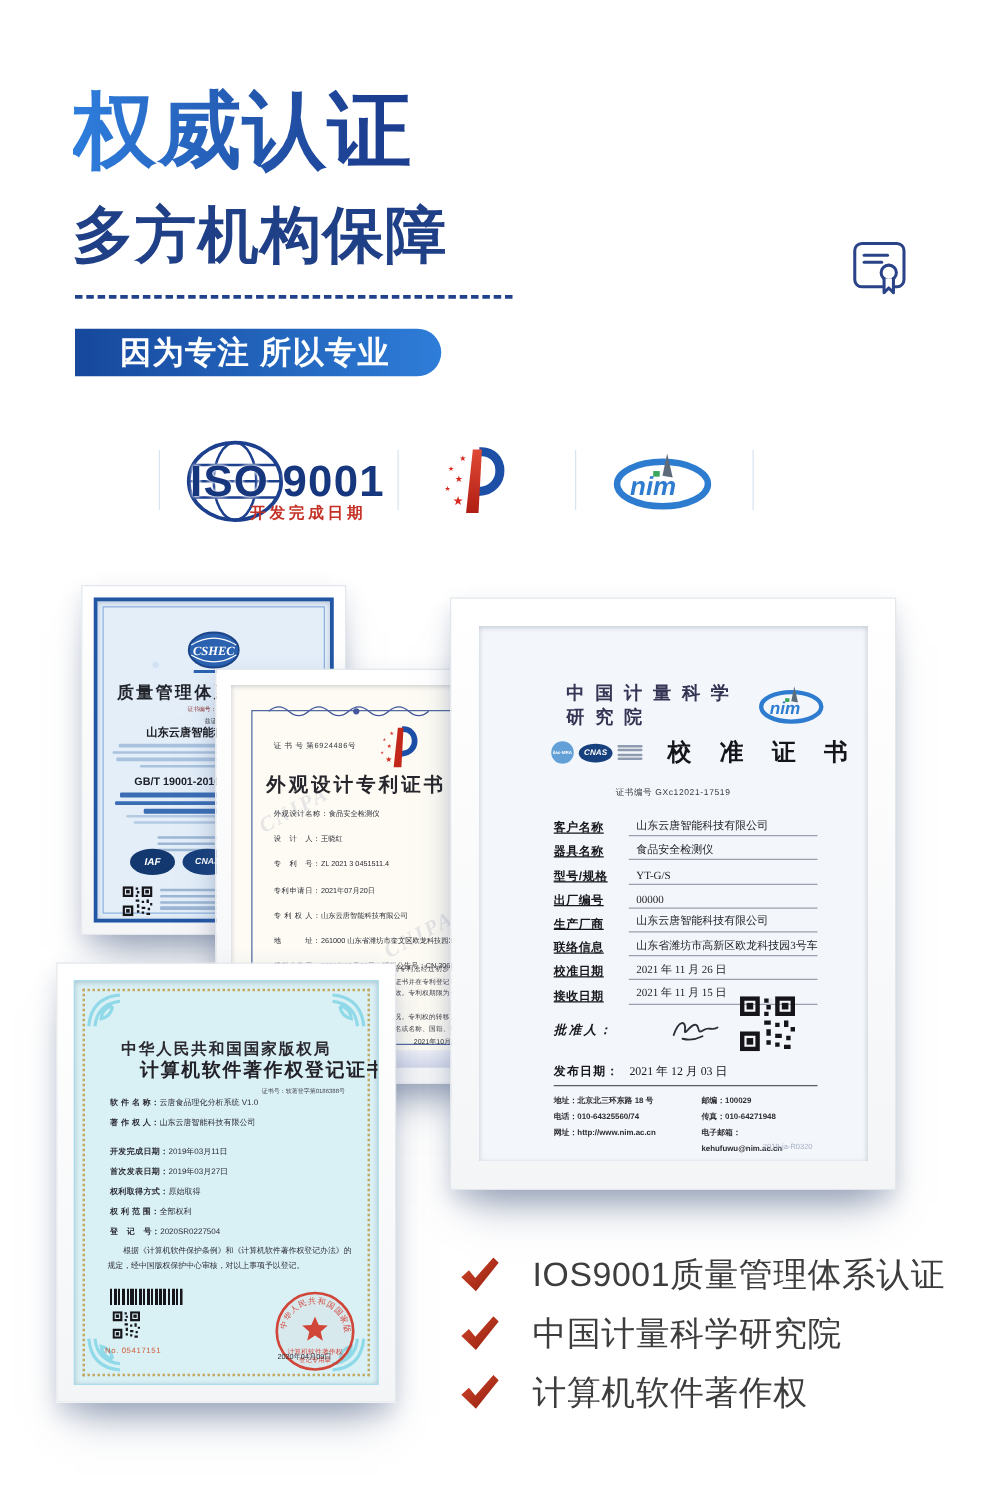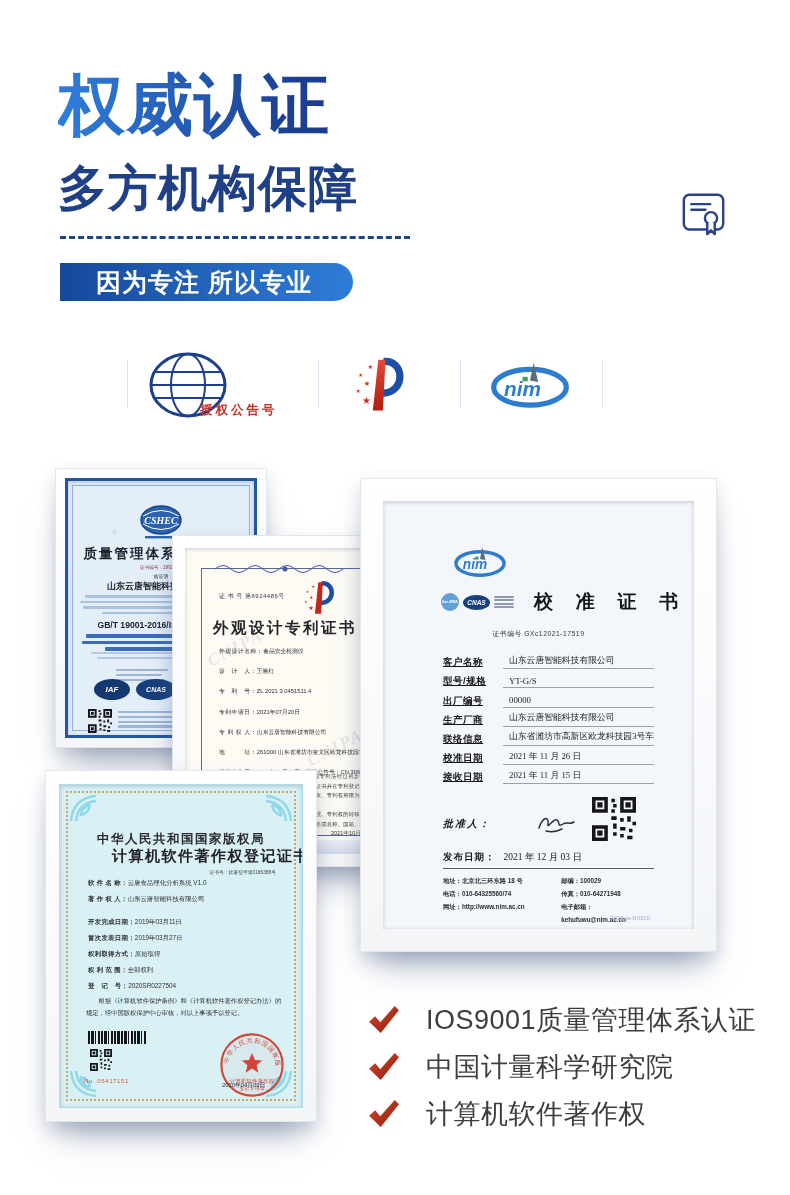--- a/index.html
+++ b/index.html
@@ -31,21 +31,21 @@
   .iso-cap { position:absolute; left:60px; top:52px; font-size:12.5px; font-weight:bold; color:#c53126; letter-spacing:3px; }
   .patent-logo-big { position:absolute; left:350px; top:356px; width:62px; height:58px; }
   .nim-logo { position:absolute; left:486px; top:362px; width:88px; height:46px; }
 
   
   .cert { position:absolute; background:linear-gradient(180deg,#ffffff,#f4f5f7); border:1px solid #e4e7eb;
     box-shadow:0 24px 32px -14px rgba(70,90,125,.5), 0 8px 16px rgba(90,110,150,.22); }
   .paper { position:absolute; overflow:hidden; box-shadow:inset 0 1px 4px rgba(40,60,90,.25); }
 
   
-  .q-cert { left:55px; top:468px; width:212px; height:280px; z-index:1; }
+  .q-cert { left:65px; top:468px; width:212px; height:280px; z-index:1; }
   .q-paper { inset:9px; border:3px solid #2156a5; background:
     radial-gradient(circle at 25% 20%, rgba(110,155,210,.16) 0 2px, transparent 3px 12px),
     radial-gradient(circle at 70% 60%, rgba(110,155,210,.14) 0 2px, transparent 3px 14px), #e3eef9; }
   .q-inner { position:absolute; inset:4px; border:1px solid #8fb2dd; }
   .q-title { position:absolute; top:64px; width:100%; text-align:center; font-family:"Liberation Serif", serif;
     font-weight:bold; font-size:13.5px; letter-spacing:2px; color:#22242c; }
   .q-certno { position:absolute; top:84px; width:100%; text-align:center; font-size:4.6px; color:#8a2f2f; }
   .q-prove { position:absolute; top:92px; width:100%; text-align:center; font-size:5px; color:#333; }
   .q-company { position:absolute; top:99px; width:100%; text-align:center; font-size:9px; font-weight:bold; color:#1d1d23; }
   .q-standard { position:absolute; top:139px; width:100%; text-align:center; font-size:8.6px; font-weight:bold; color:#20222b; }
@@ -178,21 +178,22 @@
   <div class="logo-divider" style="left:602px"></div>
 
   <div class="iso-logo">
     <svg class="iso-globe" viewBox="0 0 80 70" fill="none" stroke="#1c3f8e">
       <ellipse cx="40" cy="35" rx="37" ry="31" stroke-width="3"></ellipse>
       <ellipse cx="40" cy="35" rx="17" ry="31" stroke-width="2"></ellipse>
       <line x1="6" y1="22" x2="74" y2="22" stroke-width="2"></line>
       <line x1="3" y1="35" x2="77" y2="35" stroke-width="2"></line>
       <line x1="6" y1="48" x2="74" y2="48" stroke-width="2"></line>
     </svg>
-    <div class="iso-cap">授权公告号</div>
+    <div class="iso-text">ISO 9001</div>
+    <div class="iso-cap">开发完成日期</div>
   </div>
 
   <svg class="patent-logo-big" viewBox="0 0 64 64">
     <defs>
         <linearGradient id="redg" x1="0" y1="0" x2="0" y2="1">
       <stop offset="0" stop-color="#e04a36"></stop>
           <stop offset="1" stop-color="#b01d12"></stop>
         </linearGradient>
       </defs>
     <path d="M35,6 C58,4 60,40 34,41 L33,41" fill="none" stroke="#1d4fa6" stroke-width="8"></path>
@@ -313,20 +314,21 @@
         <p>专利证书记载专利权登记时的法律状况。专利权的转移、质押、无效、终止、恢复和专利权人的姓名或名称、国籍、地址变更等事项记载在专利登记簿上。</p>
       </div>
       <div class="p-date">2021年10月26 日</div>
       <div class="p-band"></div>
     </div>
   </div>
 
   <div class="cert c-cert">
     <div class="paper c-paper">
       <div class="c-head">
+        <div class="c-org">中 国 计 量 科 学 研 究 院</div>
         <svg class="c-nim" viewBox="0 0 110 62">
           <ellipse cx="55" cy="34" rx="49" ry="24" fill="none" stroke="#2e7cd0" stroke-width="7"></ellipse>
           <polygon points="60,1 66,27 55,25" fill="#5c6b7a"></polygon>
           <rect x="45" y="20" width="7" height="6" fill="#3aa65c"></rect>
           <text x="20" y="46" font-size="28" font-weight="bold" font-style="italic" fill="#2e7cd0" font-family="'Liberation Sans', sans-serif">nim</text>
         </svg>
       </div>
       <div class="c-row2">
         <div class="c-ilac">ilac-MRA</div>
         <div class="oval c-cnas">CNAS</div>
@@ -336,20 +338,24 @@
             <div class="bar"></div>
             <div class="bar"></div>
         </div>
         <div class="c-title">校 准 证 书</div>
       </div>
       <div class="c-certno">证书编号 GXc12021-17519</div>
       <div class="c-fields">
         <div class="c-frow">
             <span class="lb">客户名称</span>
             <span class="vl">山东云唐智能科技有限公司</span>
+          </div>
+        <div class="c-frow">
+            <span class="lb">器具名称</span>
+            <span class="vl">食品安全检测仪</span>
           </div>
         <div class="c-frow">
             <span class="lb">型号/规格</span>
             <span class="vl">YT-G/S</span>
           </div>
         <div class="c-frow">
             <span class="lb">出厂编号</span>
             <span class="vl">00000</span>
           </div>
         <div class="c-frow">

